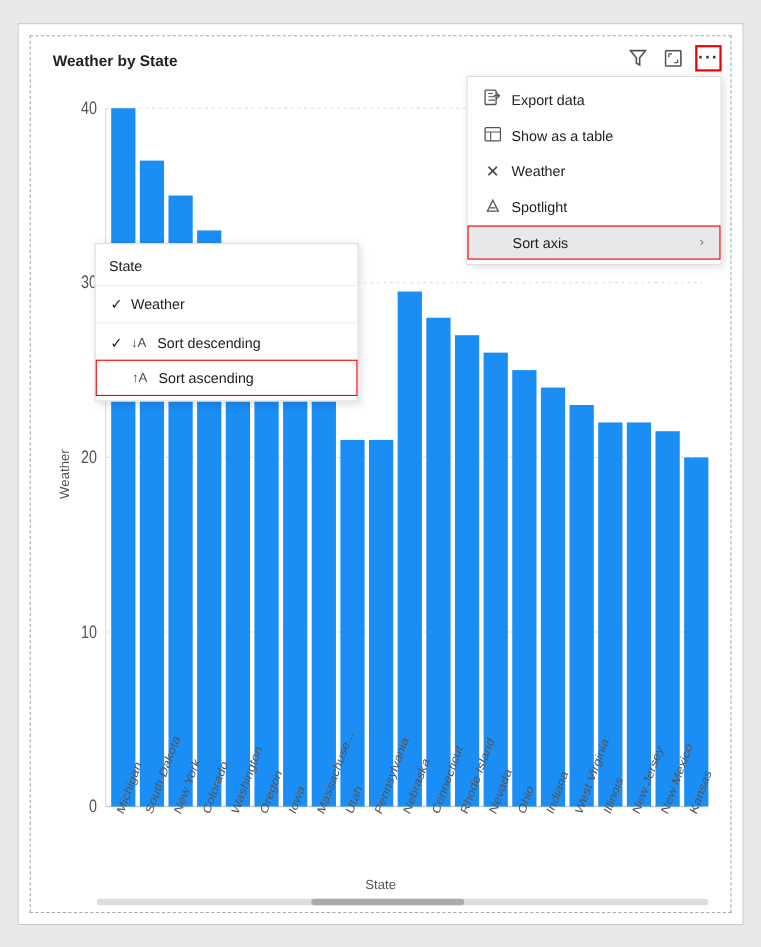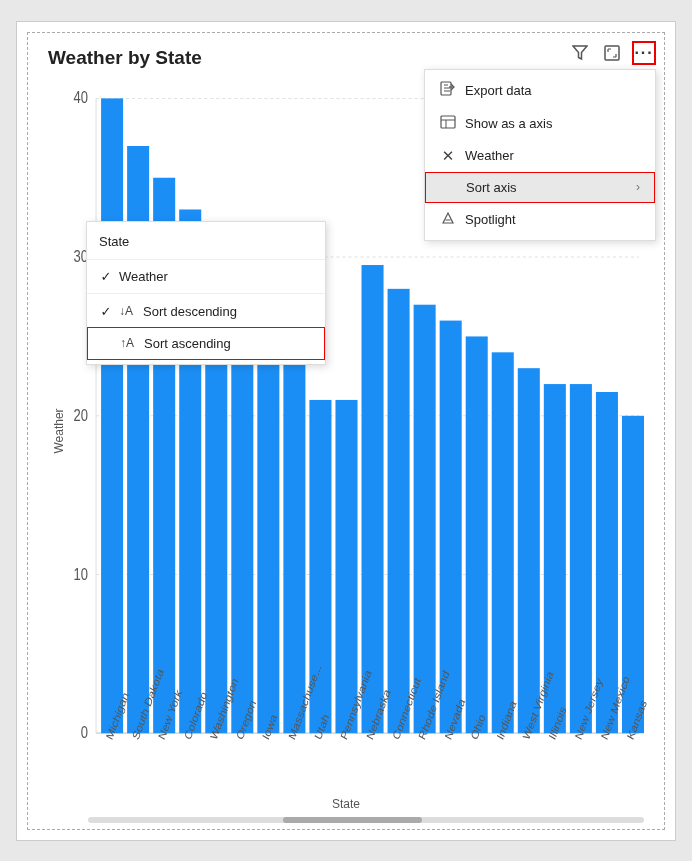--- a/index.html
+++ b/index.html
@@ -47,21 +47,21 @@
     .toolbar-icon.more-btn {
       border: 2px solid #e00;
       color: #555;
     }
 
     
     .chart-title {
       position: absolute;
       top: 14px;
       left: 20px;
-      font-size: 19px;
+      font-size: 14px;
       font-weight: 600;
       color: #222;
     }
 
     
     .y-axis-label {
       position: absolute;
       left: 8px;
       top: 50%;
       transform: translateY(-50%) rotate(-90deg);
@@ -375,39 +375,39 @@
         <span>Export data</span>
       </div>
       <div class="main-menu-item">
         <span class="icon-char">
           <svg width="16" height="16" viewBox="0 0 16 16" fill="none" xmlns="http://www.w3.org/2000/svg">
             <rect x="1" y="2" width="14" height="12" rx="1" stroke="#555" stroke-width="1.2" fill="none"></rect>
             <line x1="1" y1="6" x2="15" y2="6" stroke="#555" stroke-width="1"></line>
             <line x1="6" y1="6" x2="6" y2="14" stroke="#555" stroke-width="1"></line>
           </svg>
         </span>
-        <span>Show as a axis</span>
+        <span>Show as a table</span>
       </div>
       <div class="main-menu-item">
         <span class="icon-char" style="font-size:15px; color:#444;">✕</span>
         <span>Weather</span>
-      </div>
-      <div class="main-menu-item highlighted sort-axis-box">
-        <span class="icon-char"></span>
-        <span>Sort axis</span>
-        <span class="chevron">›</span>
       </div>
       <div class="main-menu-item">
         <span class="icon-char">
           <svg width="16" height="16" viewBox="0 0 16 16" fill="none" xmlns="http://www.w3.org/2000/svg">
             <path d="M3 13L8 3l5 10H3z" stroke="#555" stroke-width="1.2" fill="none"></path>
             <path d="M5.5 10h5" stroke="#555" stroke-width="1"></path>
           </svg>
         </span>
         <span>Spotlight</span>
+      </div>
+      <div class="main-menu-item highlighted sort-axis-box">
+        <span class="icon-char"></span>
+        <span>Sort axis</span>
+        <span class="chevron">›</span>
       </div>
     </div>
 
     <div class="sort-submenu">
       <div class="sort-submenu-header">State</div>
       <hr class="sort-submenu-divider">
       <div class="sort-submenu-item">
         <span class="checkmark">✓</span>
         <span>Weather</span>
       </div>

